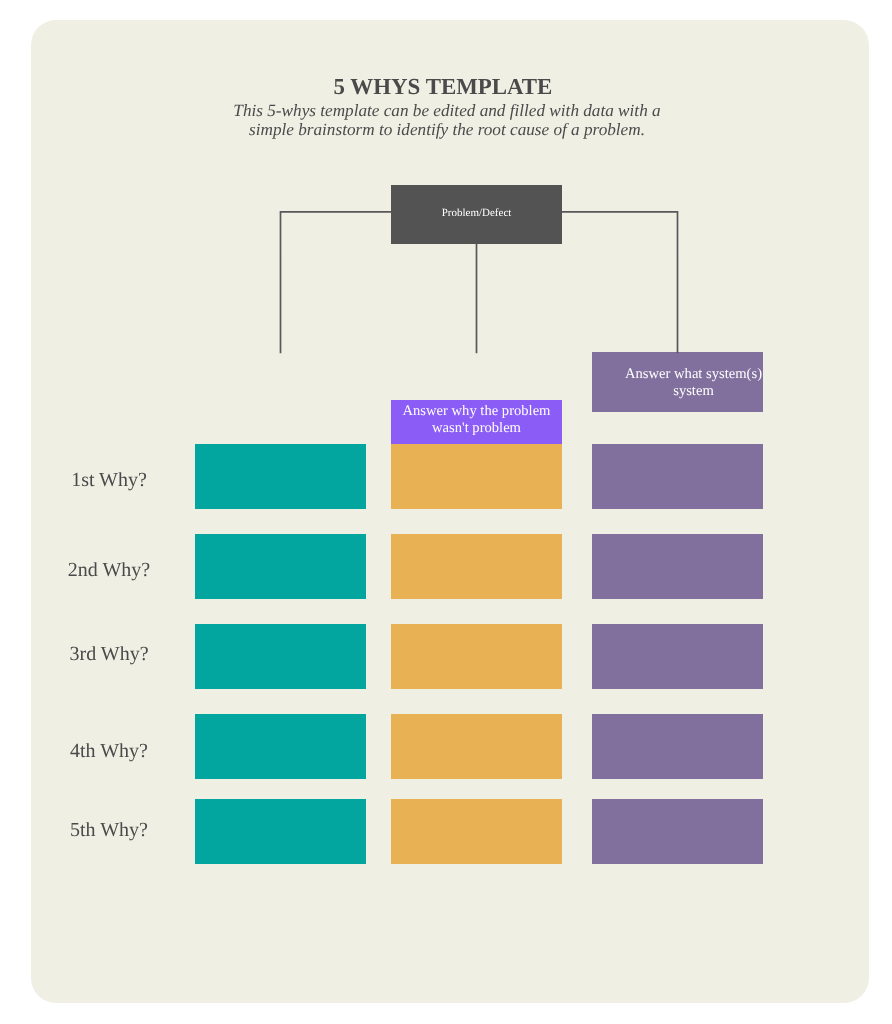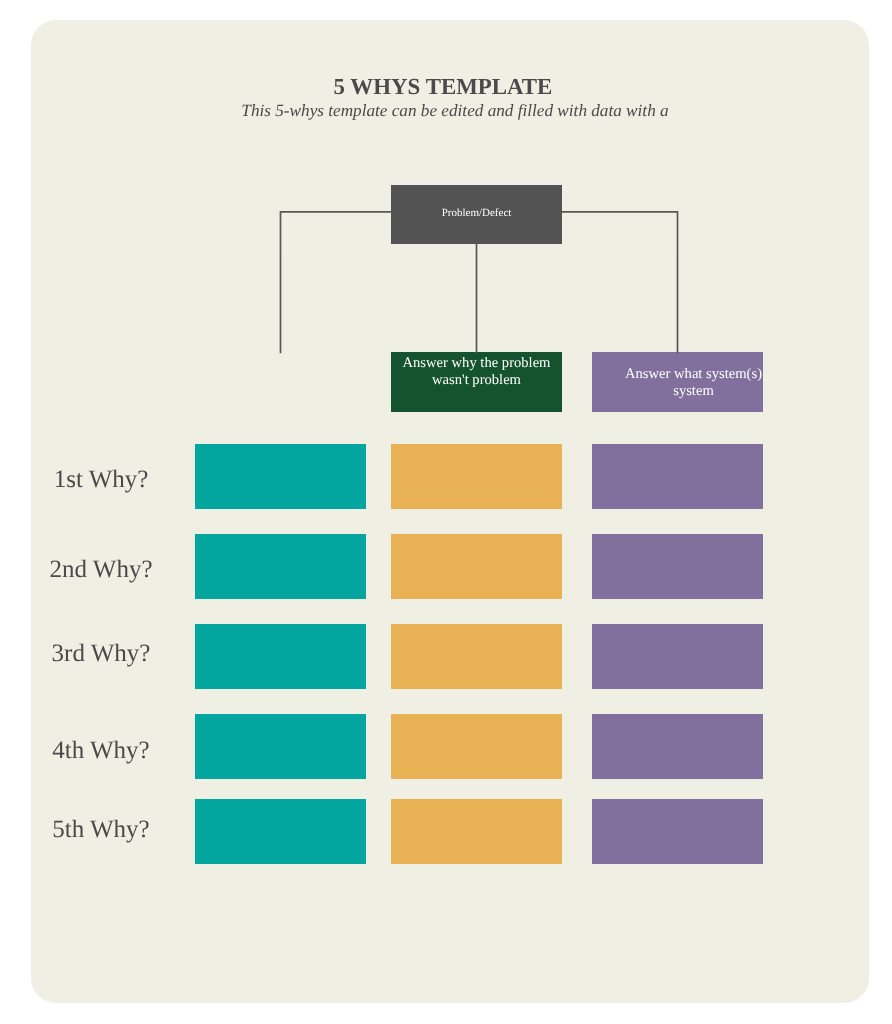--- a/index.html
+++ b/index.html
@@ -11,21 +11,21 @@
   *{-webkit-font-smoothing:antialiased;}
 
   #page{position:absolute;left:0;top:0;width:892px;height:1024px;background:#ffffff;}
   #canvas{position:absolute;left:31px;top:20px;width:838px;height:983px;
           background:#f0efe4;overflow:hidden;border-radius:25px;}
 
   
   #heading{position:absolute;left:0;top:0;width:824px;height:160px;}
   #title{position:absolute;left:0;top:53px;width:824px;text-align:center;
          font-weight:bold;font-size:22.9px;line-height:28px;color:#4a4a4a;}
-  #subtitle{position:absolute;left:12px;top:80.5px;width:824px;text-align:center;
+  #subtitle{position:absolute;left:4px;top:80.5px;width:824px;text-align:center;
             font-style:italic;font-size:17.2px;line-height:19.4px;color:#4a4a4a;}
 
   
   #diagram{position:absolute;left:0;top:0;width:838px;height:983px;}
   #connector-lines{position:absolute;left:0;top:0;width:838px;height:983px;overflow:visible;z-index:5;pointer-events:none;}
   #connector-lines path{fill:none;stroke:#58585a;stroke-width:1.7;}
 
   .node{position:absolute;box-sizing:border-box;display:flex;align-items:center;
         justify-content:center;text-align:center;color:#ffffff;width:171px;}
   .node .wrap{display:block;width:100%;}
@@ -35,57 +35,57 @@
   #root-node .wrap{transform:translateY(-0.9px);}
 
   .col-head{top:332px;height:60px;font-size:14.6px;}
   #column-heading-cause     {left:164px;background:#03a69e;line-height:16.9px;}
   #column-heading-cause .wrap{transform:translateY(0.3px);}
   #column-heading-detection {left:360px;background:#e8b254;line-height:16.8px;}
   #column-heading-detection .wrap{transform:translateY(-10.1px);}
   #column-heading-system    {left:561px;background:#81709d;line-height:16.8px;padding-left:32px;}
   #column-heading-system .wrap{transform:translateY(0.6px);}
 
-  .why-label{position:absolute;left:0;width:140px;text-align:center;
-             font-size:25px;line-height:22px;color:#4a4a4a;white-space:nowrap;}
+  .why-label{position:absolute;left:8px;width:140px;text-align:center;
+             font-size:20px;line-height:22px;color:#4a4a4a;white-space:nowrap;}
   #why-label-1{top:449.1px;} #why-label-2{top:539.1px;} #why-label-3{top:623.3px;}
   #why-label-4{top:719.5px;} #why-label-5{top:798.5px;}
 
   .cell{position:absolute;width:171px;height:65px;}
   .col-cause{left:164px;background:#03a69e;}
   .col-detection{left:360px;background:#e8b254;}
   .col-system{left:561px;background:#81709d;}
   .row-1{top:424px;} .row-2{top:513.9px;} .row-3{top:603.7px;}
   .row-4{top:693.5px;} .row-5{top:778.8px;}
 </style>
 </head>
 <body>
 
 <div id="page" style="background: rgb(255, 255, 255);">
 <div id="canvas" style="background: rgb(240, 239, 228);">
 
   <div id="heading">
     <div id="title">5 WHYS TEMPLATE</div>
-    <div id="subtitle"><span>This 5-whys template can be edited and filled with data with a</span><br></div>
+    <div id="subtitle"><span>This 5-whys template can be edited and filled with data with a</span><br><span>simple brainstorm to identify the root cause of a problem.</span></div>
   </div>
 
   <div id="diagram">
 
     <svg id="connector-lines" viewBox="0 0 838 983" width="838" height="983">
       <path d="M 360 191.8 L 249.5 191.8 L 249.5 333.2" stroke="#58585a"></path>
       <path d="M 445.5 224 L 445.5 333.2" stroke="#58585a"></path>
       <path d="M 531 191.8 L 646.5 191.8 L 646.5 333.2" stroke="#58585a"></path>
     </svg>
 
     <div class="node" id="root-node" style="background: rgb(83, 83, 84);">
           <span class="wrap">Problem/Defect</span>
         </div>
 
 
-    <div class="node col-head" id="column-heading-detection" style="background: #14532d;">
+    <div class="node col-head" id="column-heading-detection" style="background: #8b5cf6; margin-top: 48px;">
           <span class="wrap"><span>Answer why the problem</span><br><span>wasn't problem</span></span>
         </div>
 
     <div class="node col-head" id="column-heading-system" style="background: rgb(129, 112, 157);">
           <span class="wrap"><span>Answer what system(s)</span><br><span>system</span></span>
         </div>
 
     <div class="why-label" id="why-label-1">1st Why?</div>
     <div class="why-label" id="why-label-2">2nd Why?</div>
     <div class="why-label" id="why-label-3">3rd Why?</div>

